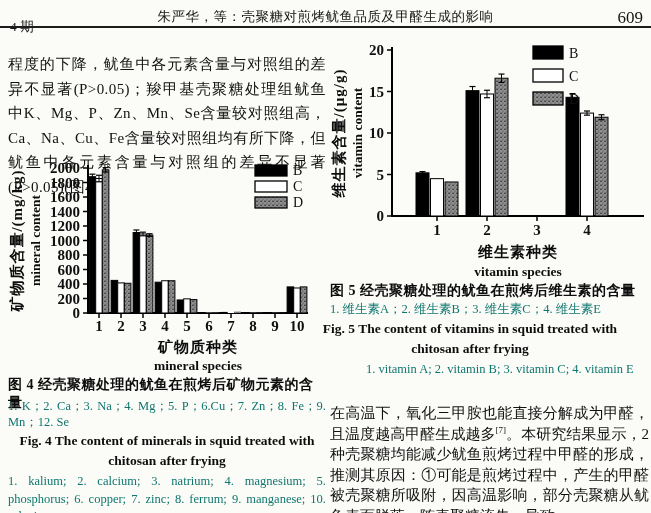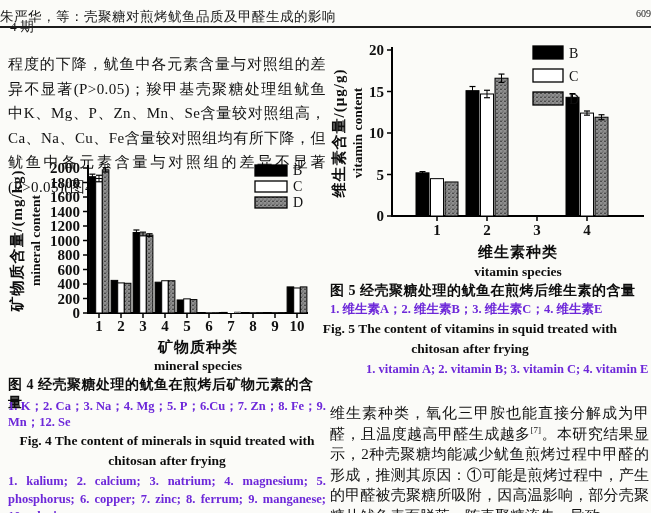--- a/index.html
+++ b/index.html
@@ -4,34 +4,34 @@
 <style>
   html,body{margin:0;padding:0;}
   body{
     width:651px;height:513px;position:relative;overflow:hidden;
     background:#fbfbf8;color:#161616;
     font-family:"Liberation Serif","DejaVu Serif",serif;
   }
   .abs{position:absolute;}
   
   .hdr-left{left:10px;top:18px;font-size:13.5px;}
-  .hdr-center{left:0;top:8px;width:651px;font-size:13.5px;letter-spacing:0.5px;}
-  .hdr-right{right:0;top:8px;font-size:10px;}
+  .hdr-center{left:0;top:8px;width:651px;text-align:center;font-size:13.5px;letter-spacing:0.5px;}
+  .hdr-right{right:8px;top:8px;font-size:17px;}
   .hdr-rule{left:0;top:26px;width:651px;height:2px;background:#1c1c1c;}
   
   .para{
     text-align:justify;font-size:15px;color:#111;
   }
   .para-left{left:8px;top:37px;width:318px;line-height:24.6px;letter-spacing:0.4px;}
   .para-right{left:330px;top:388px;width:319px;line-height:20.6px;}
   sup.ref{font-size:9px;vertical-align:super;line-height:0;}
   
   .cap-cn{font-weight:bold;font-size:14px;letter-spacing:0.5px;color:#0d0d0d;}
   .cap-en{font-weight:bold;font-size:13.5px;text-align:center;line-height:20px;color:#0d0d0d;}
-  .cap-list{font-size:12.5px;text-align:justify;line-height:16px;color:#6d28d9;font-weight:bold;}
+  .cap-list{font-size:12.5px;text-align:justify;line-height:16px;color:#0f766e;}
   .cap4-cn{left:8px;top:376px;width:318px;}
   .cap4-listcn{left:8px;top:398px;width:318px;}
   .cap4-en{left:8px;top:431px;width:318px;}
   .cap4-listen{left:8px;top:473px;width:318px;line-height:17.5px;}
   .cap5-cn{left:330px;top:282px;width:318px;}
   .cap5-listcn{left:330px;top:301px;width:318px;}
   .cap5-en{left:311px;top:319px;width:318px;}
   .cap5-listen{left:330px;top:361px;width:318px;margin-left:36px;}
   
   svg{position:absolute;}
@@ -239,13 +239,13 @@
     <text x="190" y="240" text-anchor="middle" class="axen">vitamin species</text>
     <text x="16" y="97" text-anchor="middle" class="axcn" transform="rotate(-90 16 97)">维生素含量/(μg/g)</text>
     <text x="34" y="97" text-anchor="middle" class="axen" transform="rotate(-90 34 97)">vitamin content</text>
   </svg>
 
 <div class="abs cap-cn cap5-cn">图 5  经壳聚糖处理的鱿鱼在煎烤后维生素的含量</div>
 <div class="abs cap-list cap5-listcn">1. 维生素A；2. 维生素B；3. 维生素C；4. 维生素E</div>
 <div class="abs cap-en cap5-en">Fig. 5  The content of vitamins in squid treated with chitosan after frying</div>
 <div class="abs cap-list cap5-listen">1. vitamin A; 2. vitamin B; 3. vitamin C; 4. vitamin E</div>
 
-<p class="abs para para-right"><span>维生素种类，氧化三甲胺也能直接分解成为甲醛，且温度越高甲醛生成越多</span><sup class="ref">[7]</sup><span>。本研究结果显示，2种壳聚糖均能减少鱿鱼煎烤过程中甲醛的形成，推测其原因：①可能是煎烤过程中，产生的甲醛被壳聚糖所吸附，因高温影响，部分壳聚糖从鱿鱼表面脱落，随壳聚糖流失，导致</span></p>
+<p class="abs para para-right"><span>在高温下，氧化三甲胺也能直接分解成为甲醛，且温度越高甲醛生成越多</span><sup class="ref">[7]</sup><span>。本研究结果显示，2种壳聚糖均能减少鱿鱼煎烤过程中甲醛的形成，推测其原因：①可能是煎烤过程中，产生的甲醛被壳聚糖所吸附，因高温影响，部分壳聚糖从鱿鱼表面脱落，随壳聚糖流失，导致</span></p>
 
 </body></html>

